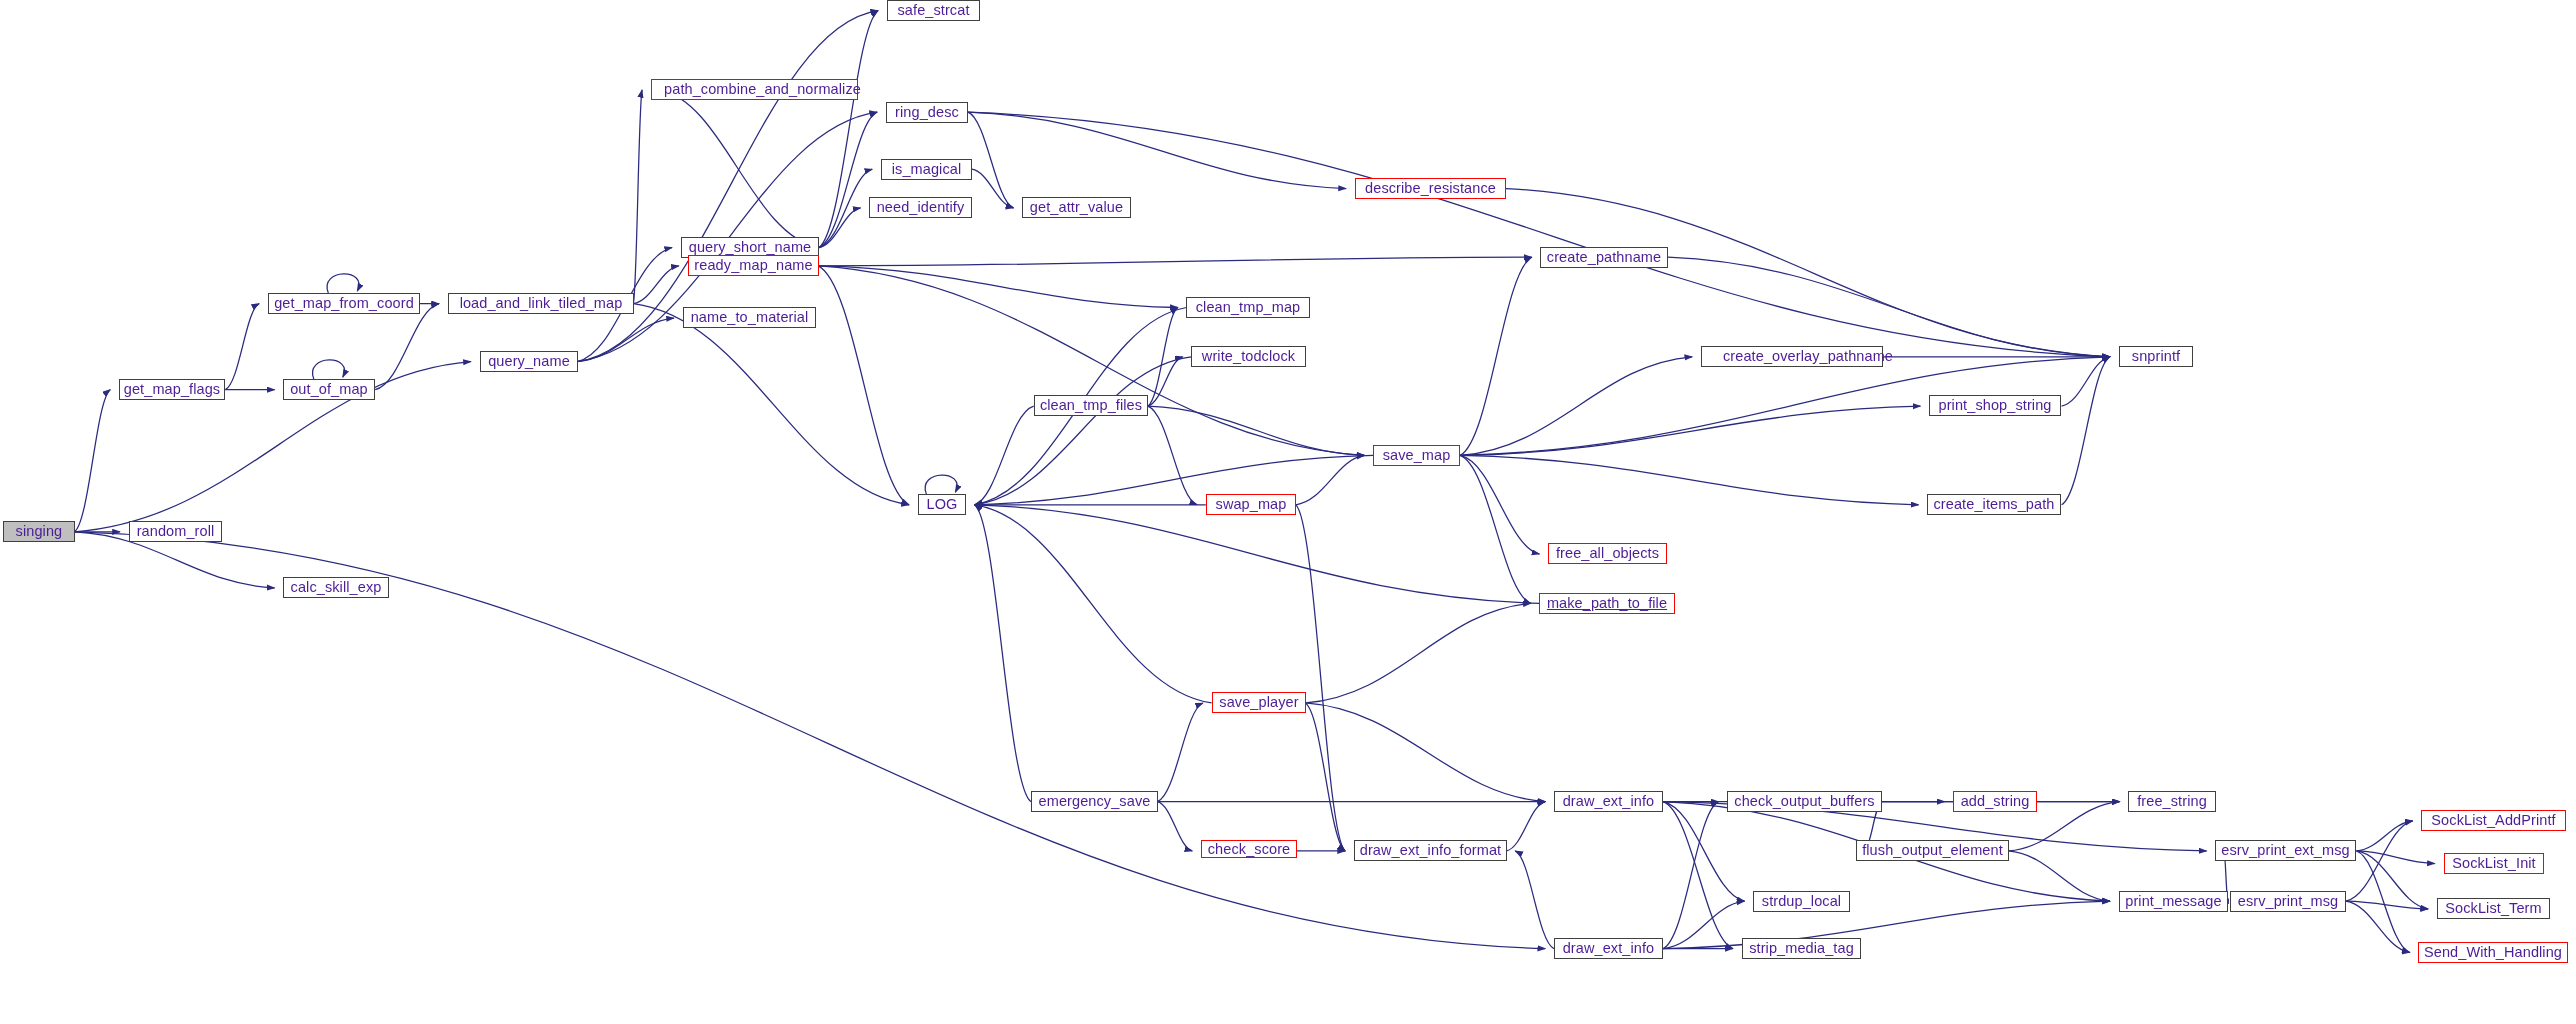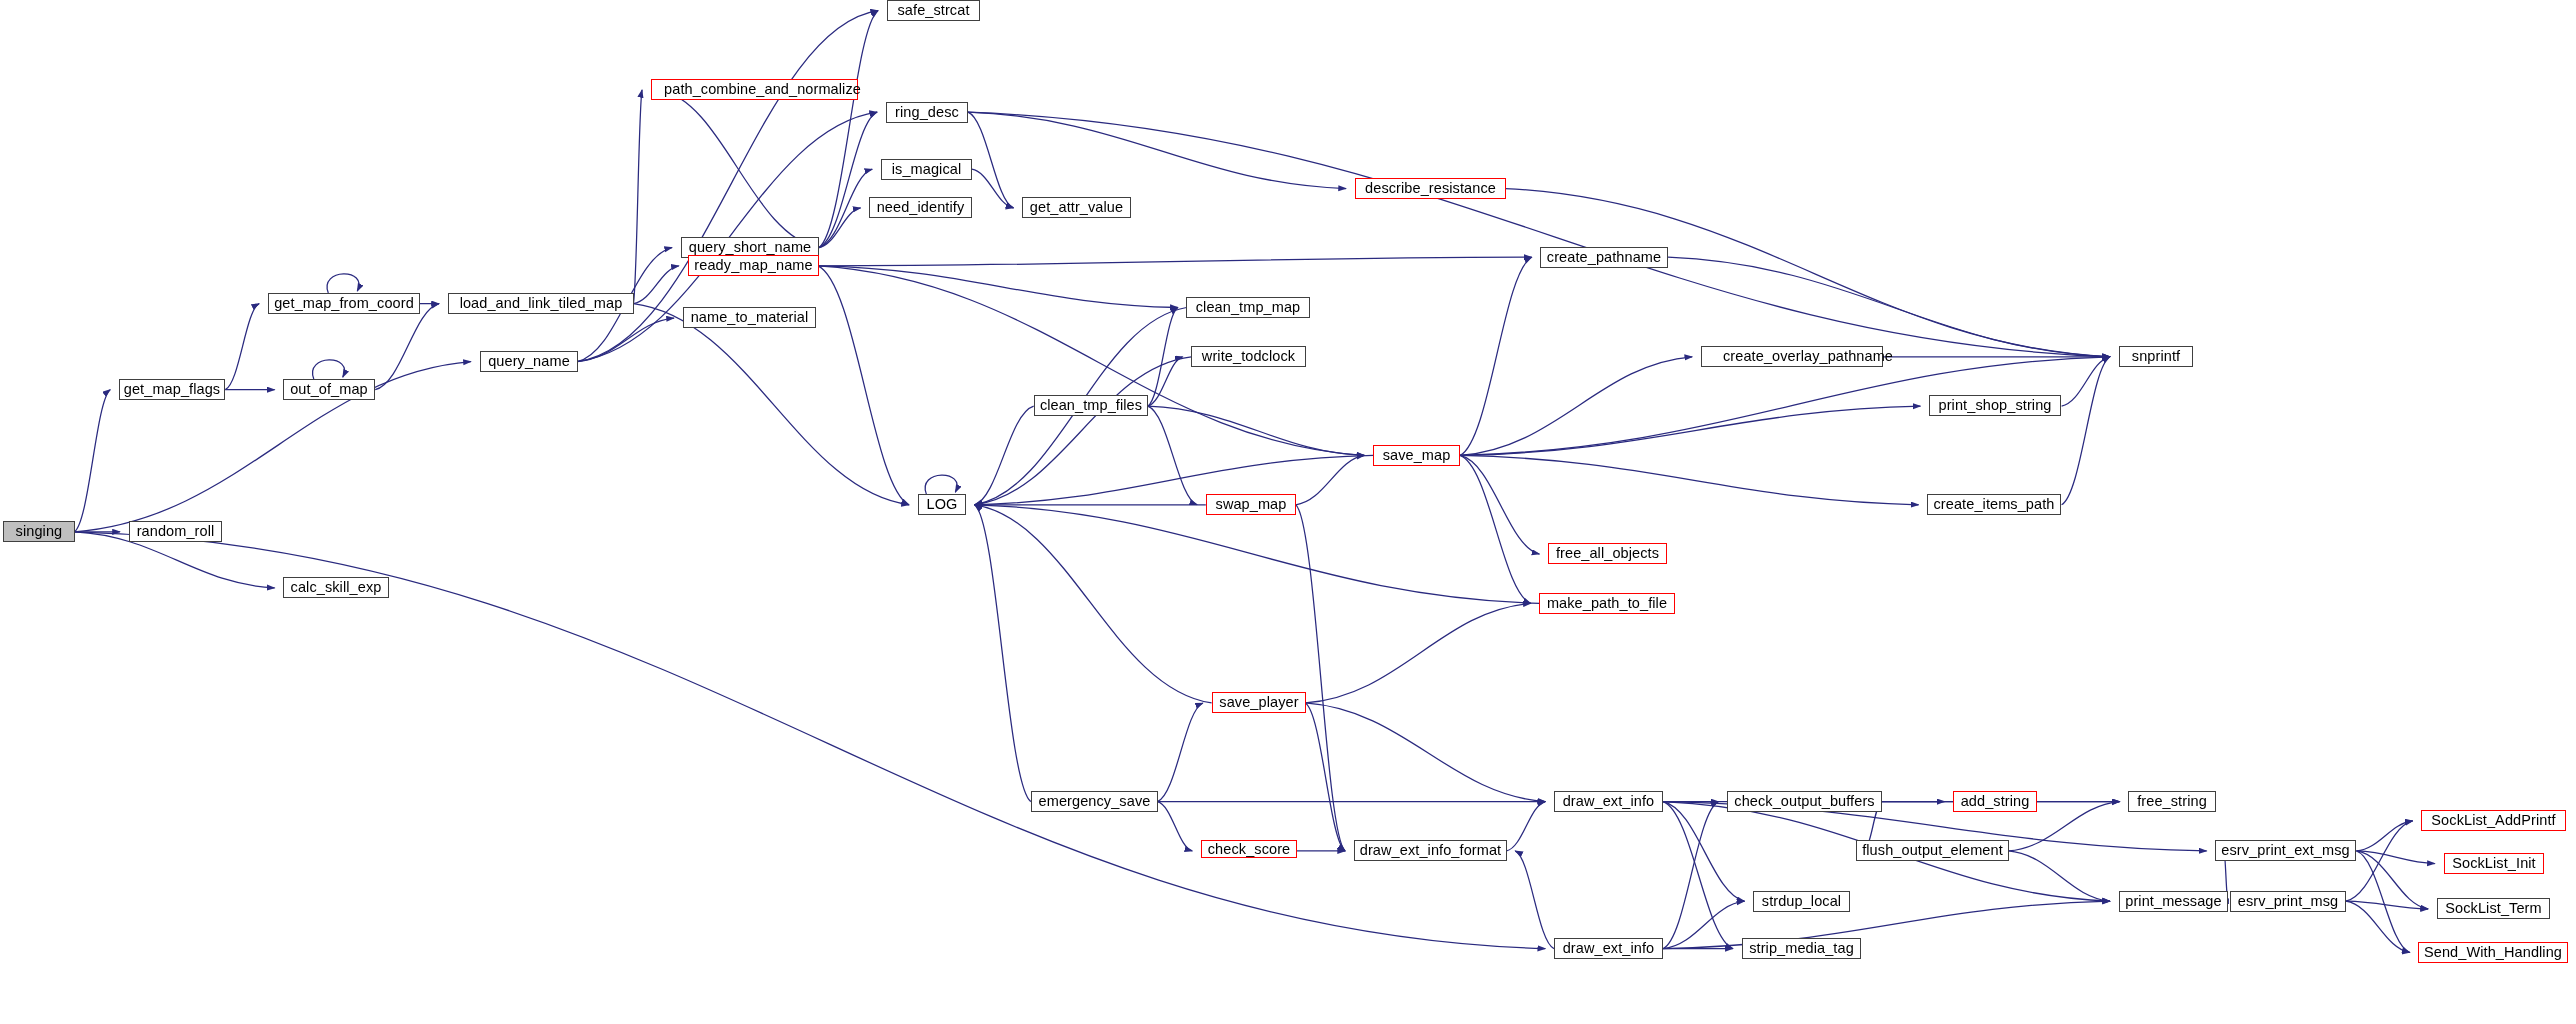--- a/index.html
+++ b/index.html
@@ -13,21 +13,21 @@
   }
   #edges{position:absolute;left:0;top:0;width:2576px;height:1025px;}
   .node{
     position:absolute;
     box-sizing:border-box;
     display:flex;
     align-items:center;
     justify-content:center;
     background:#ffffff;
     border:1px solid #404040;
-    color:#000000;
+    color:#4c1d95;
     font-size:14.5px;
     line-height:1;
     white-space:nowrap;
     letter-spacing:0.1px;
     cursor:default;
   }
   .node.red{border:1px solid #ff0000;}
   .node.current{background:#bfbfbf;border:1px solid #404040;}
 </style>
 </head>
@@ -158,21 +158,21 @@
       <div class="node" style="left: 1034px; top: 395px; width: 114px; height: 21px;">clean_tmp_files</div>
       <div class="node" style="left: 1540px; top: 247px; width: 128px; height: 21px;">create_pathname</div>
       <div class="node" style="left: 1701px; top: 346px; width: 182px; height: 21px; padding-left: 32px;">create_overlay_pathname</div>
       <div class="node" style="left: 2119px; top: 346px; width: 74px; height: 21px;">snprintf</div>
       <div class="node" style="left: 1929px; top: 395px; width: 132px; height: 21px;">print_shop_string</div>
       <div class="node red" style="left: 1373px; top: 445px; width: 87px; height: 21px;">save_map</div>
       <div class="node" style="left: 1927px; top: 494px; width: 134px; height: 21px;">create_items_path</div>
       <div class="node red" style="left: 1206px; top: 494px; width: 90px; height: 21px;">swap_map</div>
       <div class="node" style="left: 918px; top: 494px; width: 48px; height: 21px;">LOG</div>
       <div class="node red" style="left: 1548px; top: 543px; width: 119px; height: 21px;">free_all_objects</div>
-      <div class="node red" style="left: 1539px; top: 593px; width: 136px; height: 21px;">make_path_to_file</div>
+      <div class="node red" style="left: 1539px; top: 593px; width: 136px; height: 21px; text-decoration: underline;">make_path_to_file</div>
       <div class="node red" style="left: 1212px; top: 692px; width: 94px; height: 21px;">save_player</div>
       <div class="node" style="left: 1031px; top: 791px; width: 127px; height: 21px;">emergency_save</div>
       <div class="node red" style="left: 1201px; top: 840px; width: 96px; height: 18px;">check_score</div>
       <div class="node" style="left: 1354px; top: 840px; width: 153px; height: 21px;">draw_ext_info_format</div>
       <div class="node" style="left: 1554px; top: 791px; width: 109px; height: 21px;">draw_ext_info</div>
       <div class="node" style="left: 1554px; top: 938px; width: 109px; height: 21px;">draw_ext_info</div>
       <div class="node" style="left: 1727px; top: 791px; width: 155px; height: 21px;">check_output_buffers</div>
       <div class="node red" style="left: 1953px; top: 791px; width: 84px; height: 21px;">add_string</div>
       <div class="node" style="left: 2128px; top: 791px; width: 88px; height: 21px;">free_string</div>
       <div class="node" style="left: 1856px; top: 840px; width: 153px; height: 21px;">flush_output_element</div>

